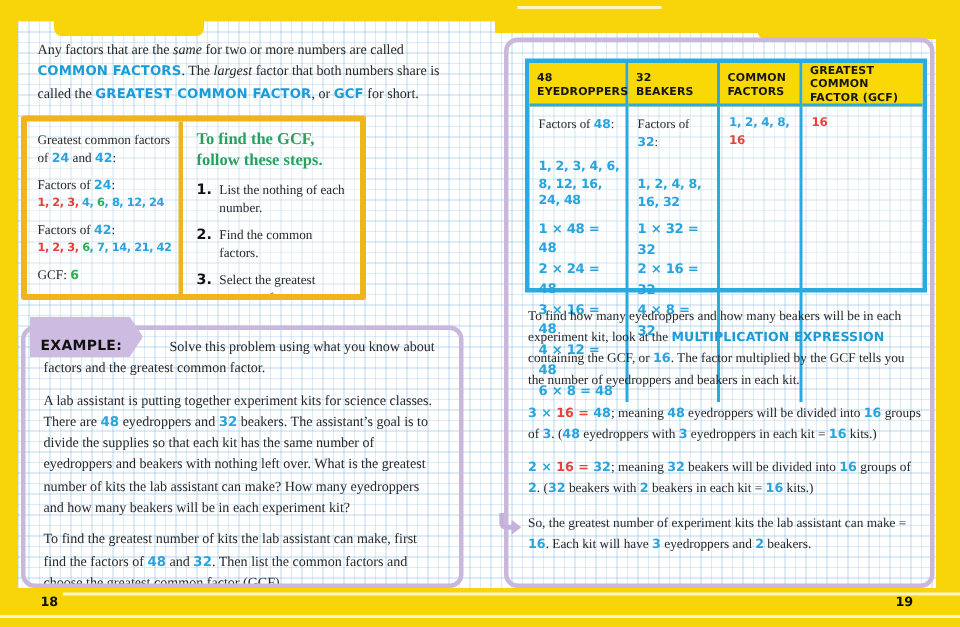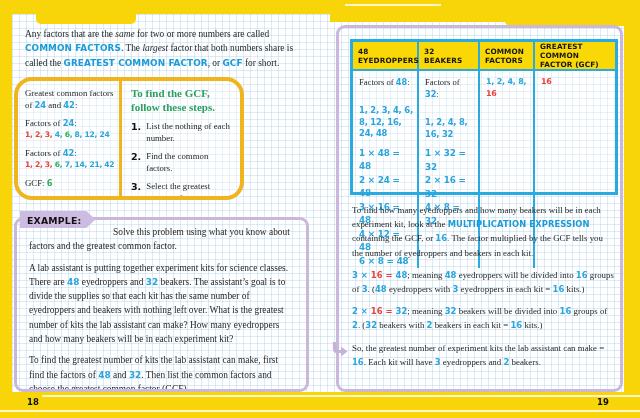--- a/index.html
+++ b/index.html
@@ -33,21 +33,21 @@
   .seg-term { font-family:"DejaVu Sans",sans-serif; font-weight:700; color:#1b9bd7; font-size:.94em; letter-spacing:.1px; }
   .seg-blue { font-family:"DejaVu Sans",sans-serif; font-weight:700; color:#2aa4dc; font-size:.95em; }
   .seg-red  { font-family:"DejaVu Sans",sans-serif; font-weight:700; color:#e8403a; font-size:.95em; }
   .seg-green{ font-family:"DejaVu Sans",sans-serif; font-weight:700; color:#2fae57; font-size:.95em; }
 
   .intro { position:absolute; left:25px; top:27px; width:290px; }
 
   
   .gcf-box {
     position:absolute; left:14px; top:77px; width:230px; height:123px;
-    border:4px solid #f0b41c; border-radius:18px; display:flex; overflow:hidden;
+    border:4px solid #f0b41c; border-radius:2px; display:flex; overflow:hidden;
     background:rgba(255,255,255,.35);
   }
   .gcf-left { width:104px; border-right:3px solid #f0b41c; padding:6px 5px 0 7px; font-size:8.8px; line-height:12px; }
   .gcf-left p.gap { margin-top:6px; }
   .gcf-left .flist { font-size:8px; letter-spacing:-.3px; white-space:nowrap; }
   .gcf-right { flex:1; padding:6px 6px 0 9px; }
   .steps-heading { font-size:11px; line-height:13.5px; font-weight:700; color:#2aa05f; font-family:"Liberation Serif",serif; }
   .step { display:flex; margin-top:7px; font-size:8.8px; line-height:11.5px; }
   .step-num { font-family:"DejaVu Sans",sans-serif; font-weight:700; font-size:9.5px; margin-right:5px; color:#111; }
 
@@ -55,21 +55,21 @@
   .example-box {
     position:absolute; left:14px; top:217px; width:295px; height:175px;
     border:3.5px solid #c9b8dc; border-radius:9px; padding:5px 12px 0 12px; overflow:hidden;
   }
   .example-box .lead { text-indent:84px; }
   .example-box p.para { margin-top:7px; }
   .example-label {
     position:absolute; left:20px; top:211px; z-index:3;
     background:#cdbbe2; color:#111;
     font-family:"DejaVu Sans",sans-serif; font-weight:700; font-size:9.3px;
-    padding:4px 14px 2px 7px; letter-spacing:.2px;
+    padding:14px 14px 2px 7px; letter-spacing:.2px;
     clip-path:polygon(0 0, calc(100% - 9px) 0, 100% 50%, calc(100% - 9px) 100%, 0 100%);
   }
 
   
   .right-box {
     position:absolute; left:336px; top:25px; width:287px; height:367px;
     border:3.5px solid #c9b8dc; border-radius:9px;
   }
 
   

